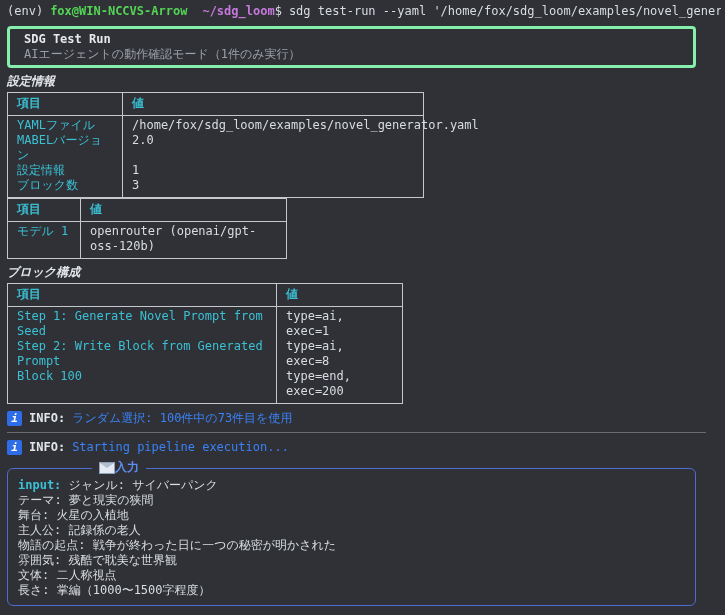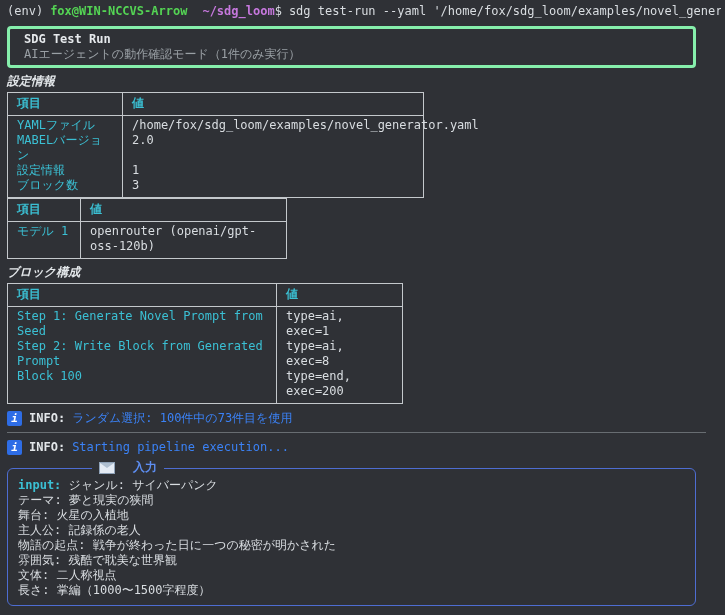--- a/index.html
+++ b/index.html
@@ -38,21 +38,21 @@
   .infoline{display:flex;align-items:center;gap:7px;margin:7px 0 5px}
   .info-badge{width:15px;height:15px;background:#2e6de6;color:#fff;font-weight:bold;font-style:italic;
     display:flex;align-items:center;justify-content:center;border-radius:2px;font-size:11px;flex:0 0 auto}
   .info-label{font-weight:bold;color:#e2e6e9}
   .info-text{color:#3b82f6}
   .divider{border-top:1px solid #686d72;margin:6px 0;width:699px}
   
   .input-panel{position:relative;width:689px;box-sizing:border-box;border:1px solid #4e6dd2;
     border-radius:6px;padding:9px 10px 7px;margin-top:13px}
   .panel-title{position:absolute;top:-9px;left:84px;background:#2f3136;padding:0 7px;
-    display:flex;gap:18px;align-items:center;color:#5d8df0;font-weight:bold}
+    display:flex;gap:0;align-items:center;color:#5d8df0;font-weight:bold}
   .mail-icon{position:relative;width:14px;height:10px;background:#e4ebf4;border:1px solid #8fa2b8;
     display:inline-block;flex:0 0 auto}
   .mail-icon::before{content:"";position:absolute;left:0;top:0;width:0;height:0;
     border-left:7px solid transparent;border-right:7px solid transparent;border-top:5px solid #aebecf}
   .iline{line-height:15px;color:#d9dde1}
   .ikey{color:#3bc0d4;font-weight:bold}
 </style>
 </head>
 <body>
 

